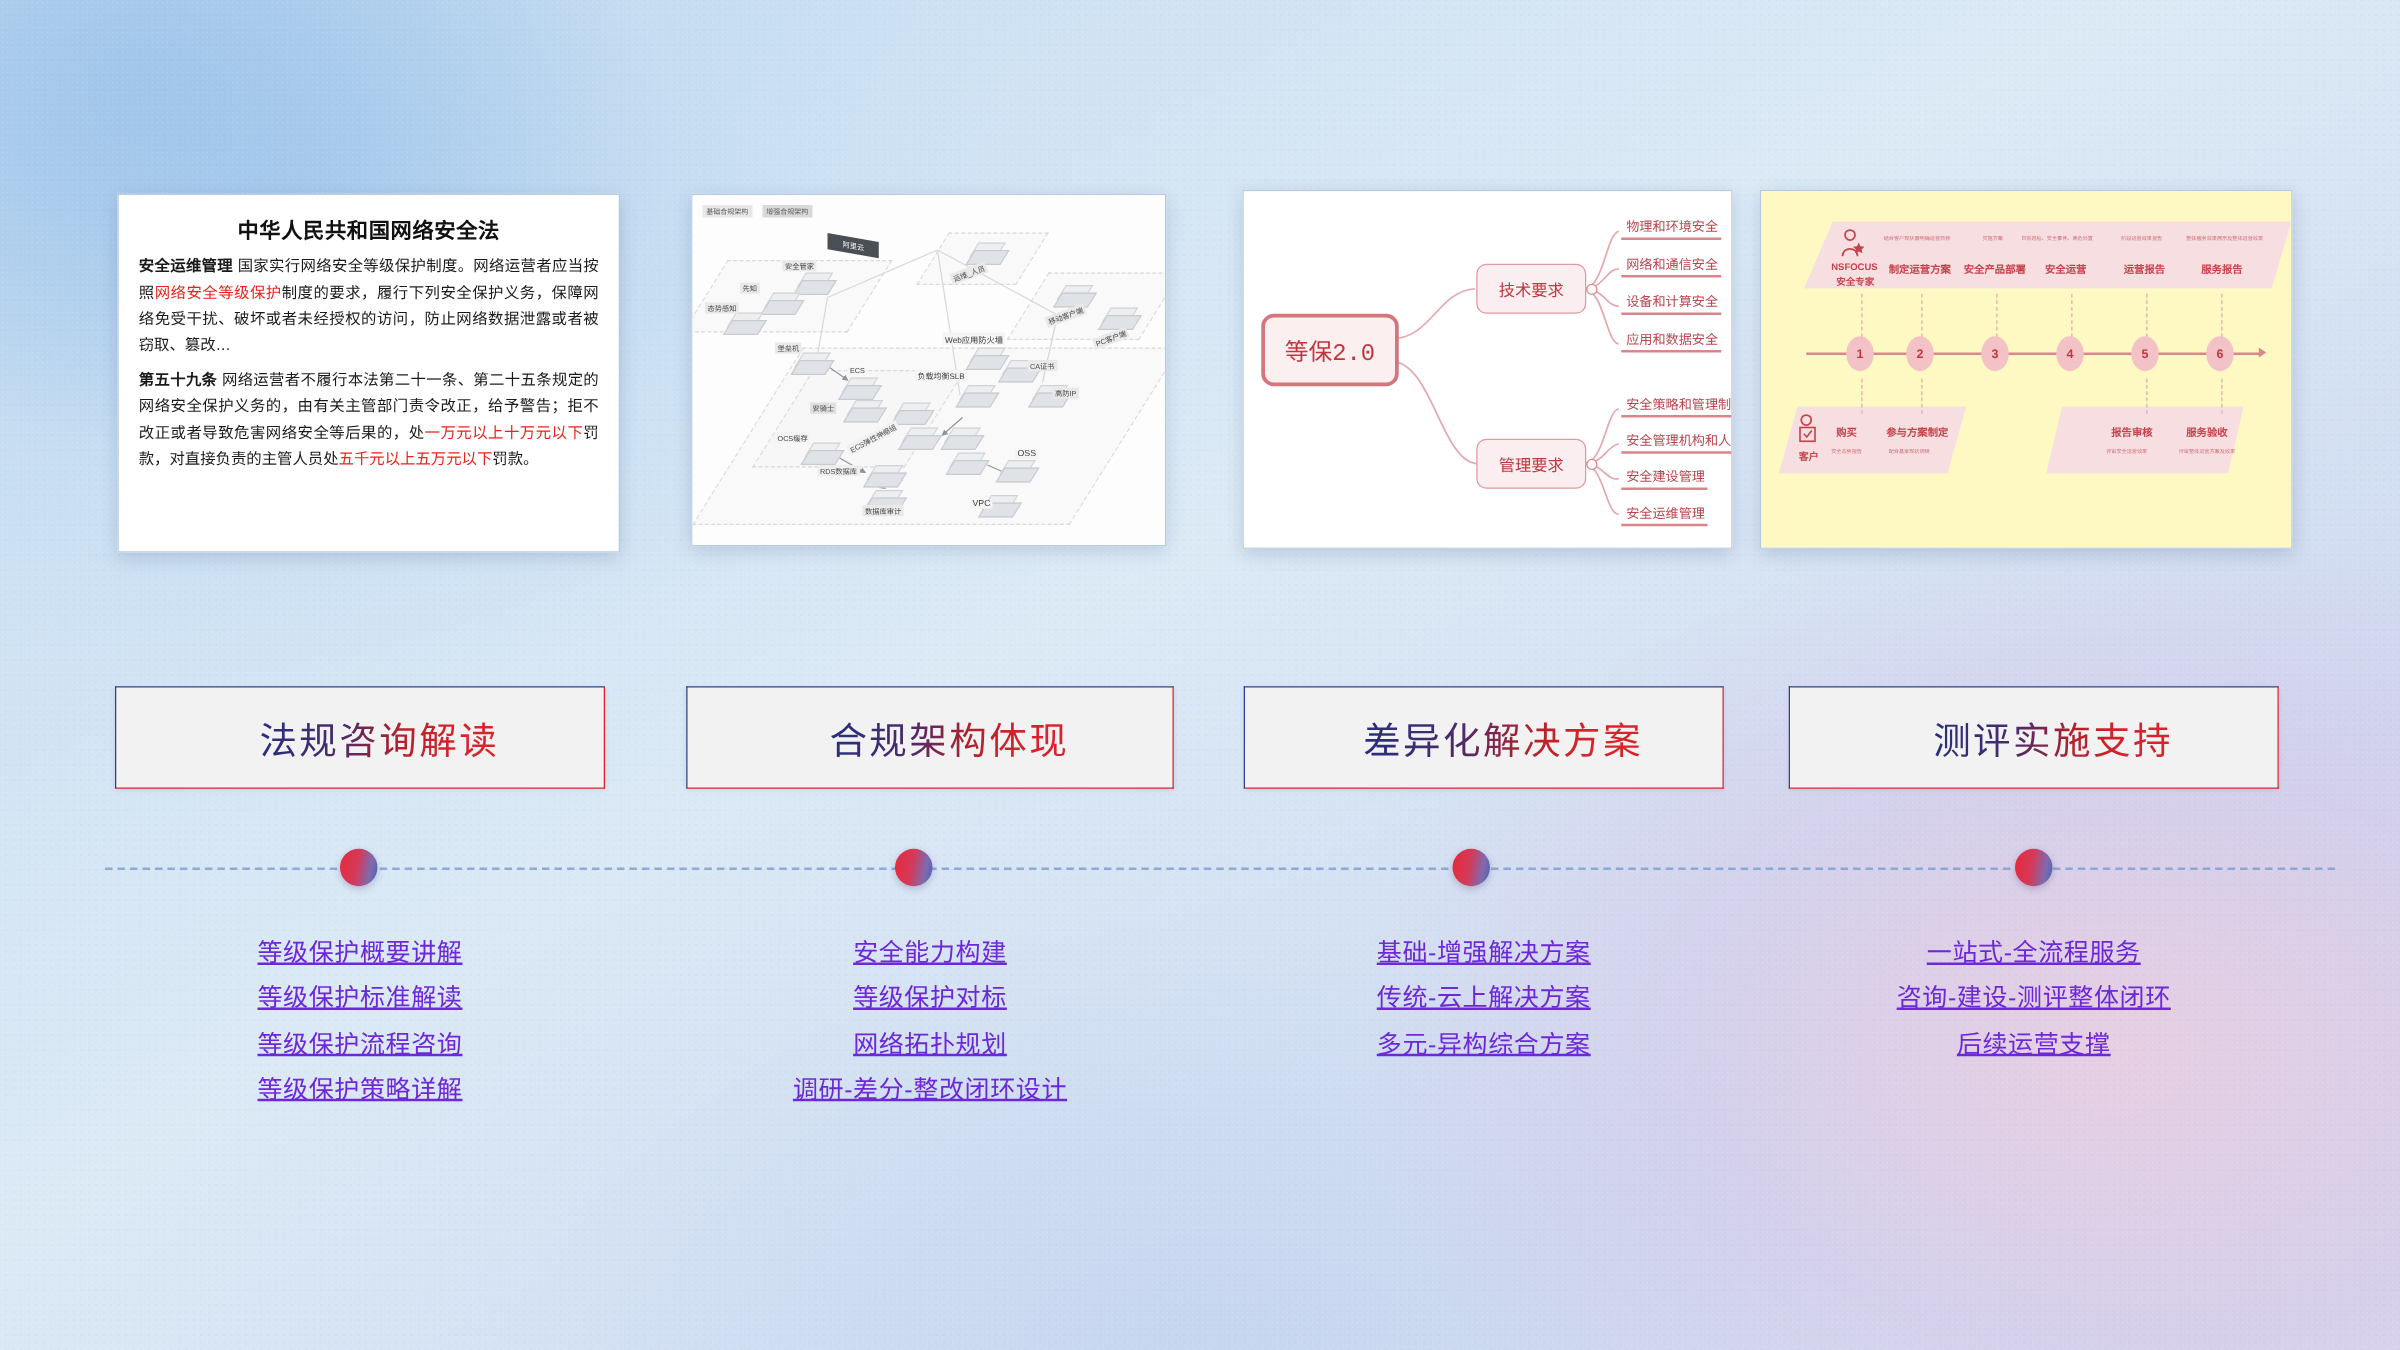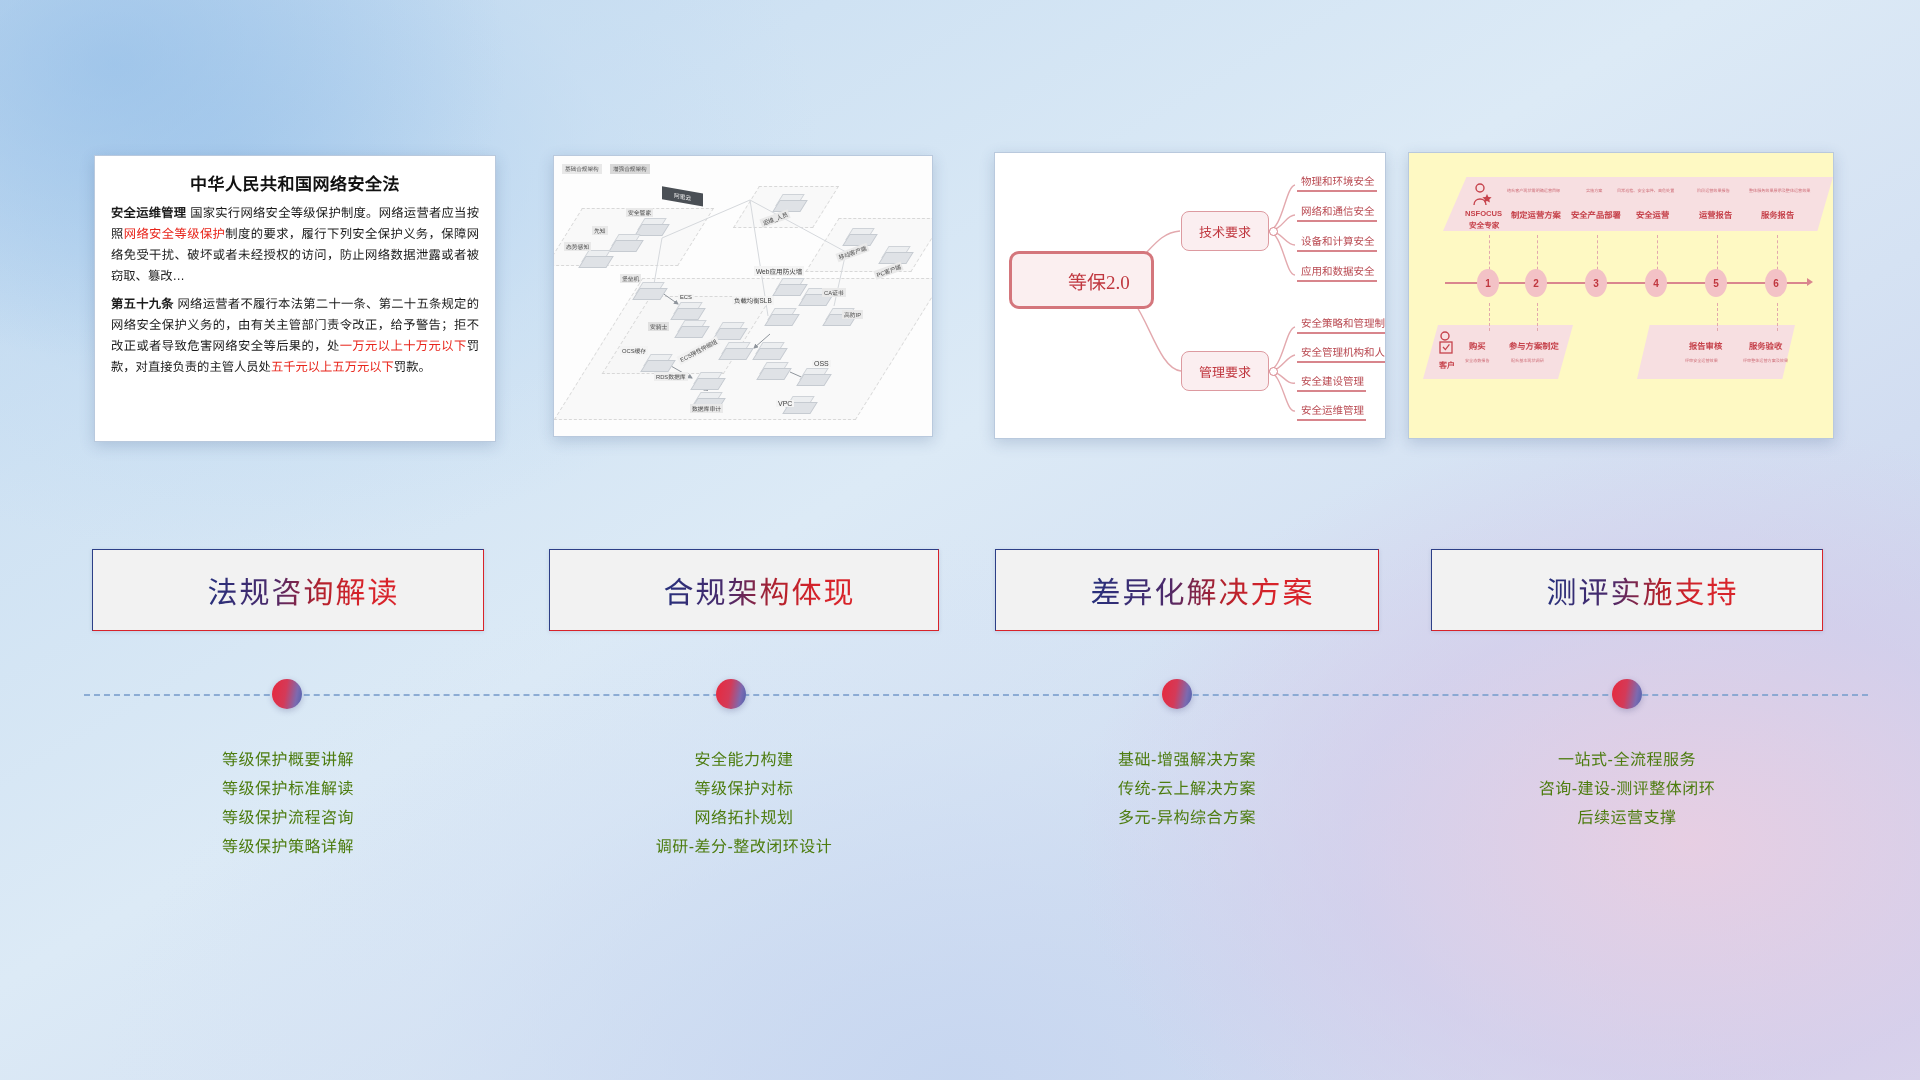--- a/index.html
+++ b/index.html
@@ -52,21 +52,21 @@
                    border:1px solid #c6cbd1;transform:skewX(-32deg);}
   .arch .lbl{position:absolute;font-size:5.8px;color:#4a4a4a;background:#e9e9e9;padding:0 2px;white-space:nowrap;}
   .arch .lbl.dark{background:#4a4f55;color:#f3f3f3;}
   .arch .lbl.plain{background:#f4f4f4;color:#3d3d3d;}
   .arch svg{position:absolute;inset:0;}
 
   
   .mm{position:absolute;inset:0;background:#fff;}
   .mm .root{position:absolute;left:14px;top:98px;width:104px;height:52px;border:3px solid #d4767c;
             border-radius:10px;background:#fbeff0;display:flex;align-items:center;justify-content:center;
-            font-size:19px;color:#c0373f;font-family:Liberation Serif, serif;padding-left:35px;}
+            font-size:19px;color:#c0373f;font-family:Liberation Mono, monospace;}
   .mm .br{position:absolute;width:86px;height:38px;border:1.6px solid #dd9aa0;border-radius:8px;
           background:#fbeef0;display:flex;align-items:center;justify-content:center;
           font-size:13px;color:#c0373f;font-family:"Liberation Serif","DejaVu Serif",serif;}
   .mm .leaf{position:absolute;font-size:10.5px;color:#b8474f;white-space:nowrap;
             font-family:"Liberation Serif","DejaVu Serif",serif;
             border-bottom:2px solid #d8858c;padding:0 2px 2px 4px;}
   .mm svg{position:absolute;inset:0;}
   .mm .knob{position:absolute;width:7px;height:7px;border:1px solid #d8858c;border-radius:50%;background:#fff;}
 
   
@@ -101,21 +101,21 @@
 
   
   #rail{position:absolute;left:68px;top:694px;width:1784px;height:0;
         border-top:2px dashed #7fa2cf;opacity:.85;}
   .dot-node{position:absolute;width:30px;height:30px;border-radius:50%;
             background:linear-gradient(100deg,#e8283c 0%,#d43a58 45%,#7d6ab0 78%,#4d62ae 100%);
             box-shadow:0 2px 6px rgba(60,60,120,.28);}
 
   
   .lst{position:absolute;text-align:center;}
-  .lst div{font-size:16px;color:#4d7c0f;line-height:1.82;white-space:nowrap;letter-spacing:.5px;}
+  .lst div{font-size:20px;color:#6d28d9;line-height:1.82;white-space:nowrap;letter-spacing:.5px;text-decoration:underline;}
 </style>
 </head>
 <body>
 
 <div id="bg"></div>
 <div id="grain"></div>
 
 <div id="wrap">
 
   <div class="card" style="left:78px;top:155px;width:400px;height:285px;">

